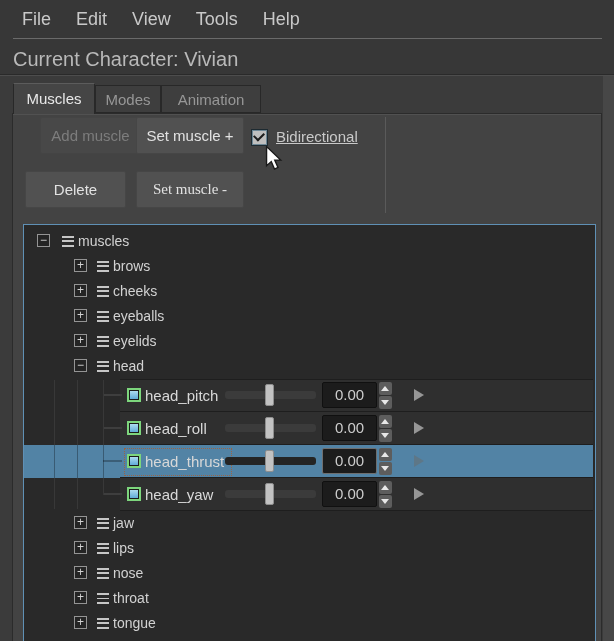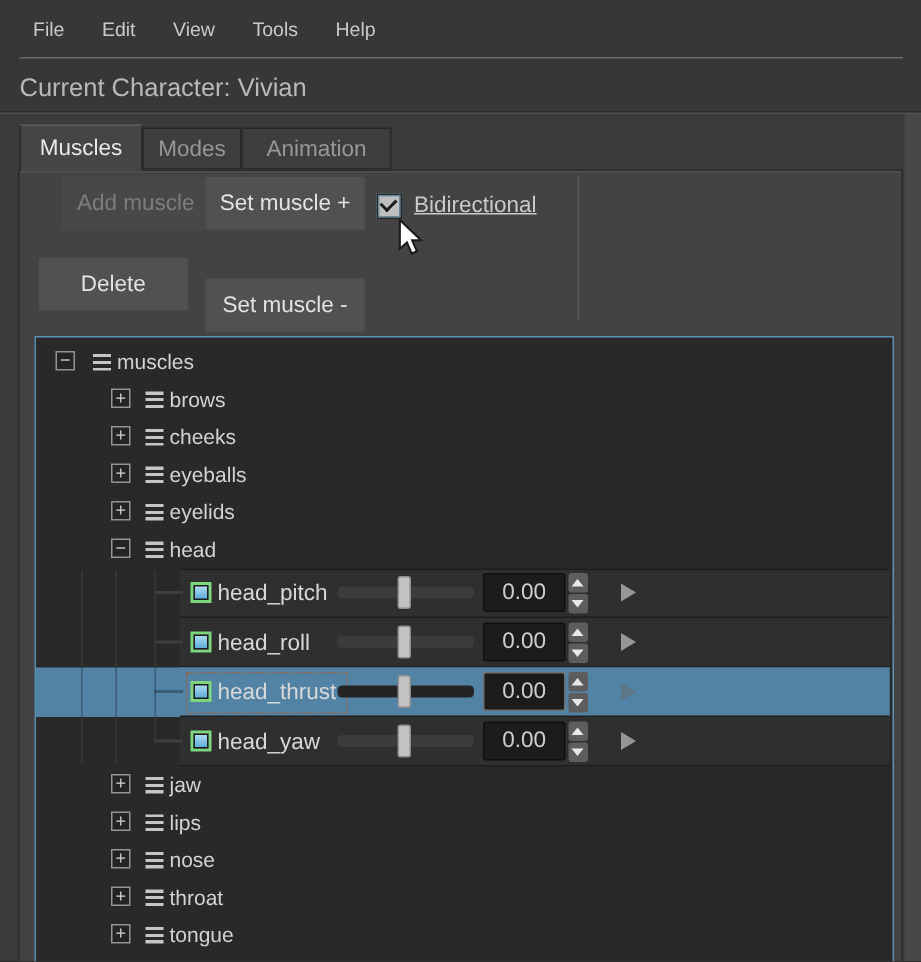--- a/index.html
+++ b/index.html
@@ -4,23 +4,23 @@
 <style>
   html,body{margin:0;padding:0;background:#2a2a2a;}
   #app{position:relative;width:614px;height:641px;background:#3b3b3b;overflow:hidden;
        font-family:"Liberation Sans",sans-serif;-webkit-font-smoothing:antialiased;}
   .abs{position:absolute;}
 
   
   .topbg{left:0;top:0;width:614px;height:75px;background:#373737;}
   .menubar{left:0;top:0;width:614px;height:38px;display:flex;align-items:center;
            padding-left:22px;gap:25px;box-sizing:border-box;}
-  .menuitem{color:#c9c9c9;font-size:13px;cursor:default;}
+  .menuitem{color:#c9c9c9;font-size:18px;cursor:default;}
   .menusep{left:13px;top:38px;width:589px;height:1px;background:#6a6a6a;}
-  .statusline{left:13px;top:44px;height:30px;line-height:30px;color:#b9b9b9;font-size:17px;}
+  .statusline{left:13px;top:44px;height:30px;line-height:30px;color:#b9b9b9;font-size:20px;}
   .sectsep1{left:0;top:74px;width:614px;height:1px;background:#2a2a2a;}
   .sectsep2{left:0;top:75px;width:614px;height:1px;background:#4d4d4d;}
   .rightstrip{left:603px;top:76px;width:11px;height:565px;background:#474747;}
 
   
   .pane{left:12px;top:113px;width:588px;height:528px;background:#434343;
         border:1px solid #2b2b2b;box-shadow:inset 0 1px 0 #515151;}
   .tab{box-sizing:border-box;border:1px solid #282828;text-align:center;font-size:15px;}
   .tab-active{left:13px;top:83px;width:82px;height:31px;background:#454545;border-bottom:none;
               border-top-color:#5c5c5c;color:#e8e8e8;line-height:30px;z-index:3;}
@@ -28,21 +28,21 @@
   .tab-modes{left:95px;width:66px;}
   .tab-anim{left:161px;width:100px;}
 
   
   .btn{box-sizing:border-box;background:#515151;border:1px solid #464646;border-radius:2px;
        color:#e2e2e2;font-size:15px;text-align:center;line-height:35px;height:37px;cursor:default;}
   .btn-disabled{background:#484848;color:#7d7d7d;border-color:#444;}
   .btn-add{left:40px;top:117px;width:101px;}
   .btn-setp{left:136px;top:117px;width:108px;}
   .btn-del{left:25px;top:171px;width:101px;}
-  .btn-setm{left:136px;top:185px;width:108px;}
+  .btn-setm{left:136px;top:171px;width:108px;font-family:Liberation Serif, serif;}
   .btn-neutral{left:397px;top:117px;width:108px;}
   .vsep{left:385px;top:117px;width:1px;height:96px;background:#5a5a5a;}
 
   .checkbox{left:251px;top:129px;width:15px;height:15px;background:#bfbfbf;
             border:1px solid #1d2a31;box-shadow:inset 0 0 0 1px #6d8796;}
   .checkmark{position:absolute;left:2px;top:2px;width:8px;height:5px;
              border-left:2px solid #1c1c1c;border-bottom:2px solid #1c1c1c;
              transform:rotate(-45deg);}
   .cblabel{left:276px;top:122px;height:30px;line-height:30px;color:#c9c9c9;font-size:15px;text-decoration:underline;}
 

